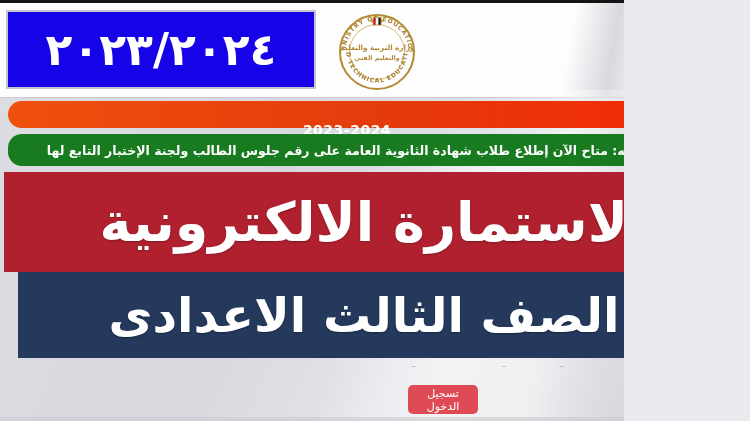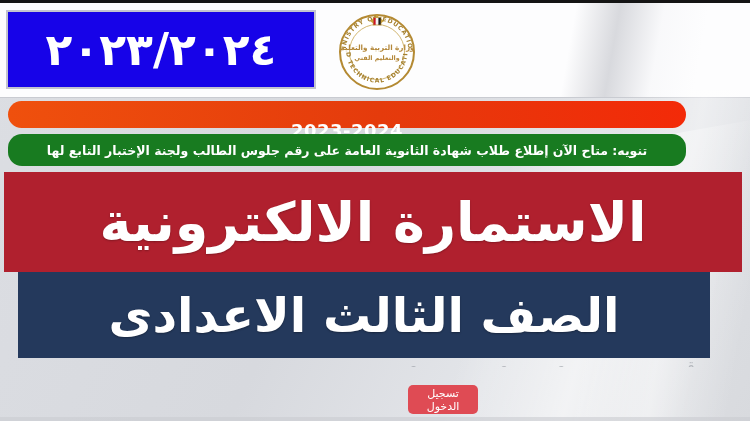--- a/index.html
+++ b/index.html
@@ -1,17 +1,17 @@
 <!DOCTYPE html>
 <html lang="ar"><head>
 <meta charset="utf-8">
 <style>
   html,body{margin:0;padding:0;}
   body{width:750px;height:421px;overflow:hidden;background:#e9eaee;}
-  .stage{position:relative;width:750px;height:421px;overflow:hidden;
+  .stage{position:relative;width:624px;height:421px;overflow:hidden;
          font-family:"DejaVu Sans",sans-serif;
          background:linear-gradient(115deg,#dcdee3 0%,#d7d9de 45%,#e3e5e9 70%,#d8dade 100%);}
   
   .topbar{position:absolute;top:0;left:0;width:750px;height:3px;background:#141414;}
   
   .header{position:absolute;top:3px;left:0;width:750px;height:94px;background:#fdfdfe;border-bottom:1px solid #c9cbd1;}
   .header-swoosh{position:absolute;top:0;right:0;width:300px;height:94px;pointer-events:none;
          background:linear-gradient(100deg,rgba(195,197,203,0) 40%,rgba(186,188,195,.55) 54%,rgba(235,236,240,.25) 68%,rgba(195,197,203,0) 82%);}
   
   .year-badge{position:absolute;left:6px;top:10px;width:310px;height:79px;
@@ -25,21 +25,21 @@
   .bg-swoosh.a{right:-120px;bottom:-60px;width:560px;height:330px;transform:rotate(-10deg);
          background:linear-gradient(115deg,rgba(255,255,255,0) 32%,rgba(255,255,255,.6) 50%,rgba(255,255,255,0) 68%);}
   .bg-swoosh.b{right:-40px;top:90px;width:260px;height:331px;
          background:linear-gradient(100deg,rgba(255,255,255,0) 30%,rgba(255,255,255,.45) 55%,rgba(255,255,255,0) 80%);}
   
   .banner{position:absolute;left:8px;width:678px;border-radius:14px;color:#fff;
          display:flex;align-items:center;justify-content:center;gap:10px;
          direction:rtl;font-weight:bold;font-size:12.5px;box-sizing:border-box;padding:0 18px;}
   .banner-red{top:101px;height:27px;background:linear-gradient(90deg,#ef500d 0%,#e53b0c 55%,#f32a08 100%);}
   .banner-green{top:134px;height:32px;background:#187b20;text-align:right;}
-  .banner .yr{font-size:18px;letter-spacing:.5px;direction:ltr;margin-top:31px;}
+  .banner .yr{font-size:14px;letter-spacing:.5px;direction:ltr;margin-top:31px;}
   
   .title-box{position:absolute;left:4px;top:172px;width:738px;height:100px;background:#b0202e;
          display:flex;align-items:center;justify-content:center;direction:rtl;
          color:#fff;font-size:54px;font-weight:bold;text-shadow:0 1px 2px rgba(0,0,0,.25);}
   .subtitle-box{position:absolute;left:18px;top:272px;width:692px;height:86px;background:#24395c;
          display:flex;align-items:center;justify-content:center;direction:rtl;
          color:#fff;font-size:48px;font-weight:bold;text-shadow:0 1px 2px rgba(0,0,0,.3);}
   
   .clipped-row{position:absolute;left:150px;top:358px;width:575px;height:9px;overflow:hidden;
          color:#8f949c;font-size:15px;direction:rtl;letter-spacing:4px;white-space:nowrap;opacity:.55;}

